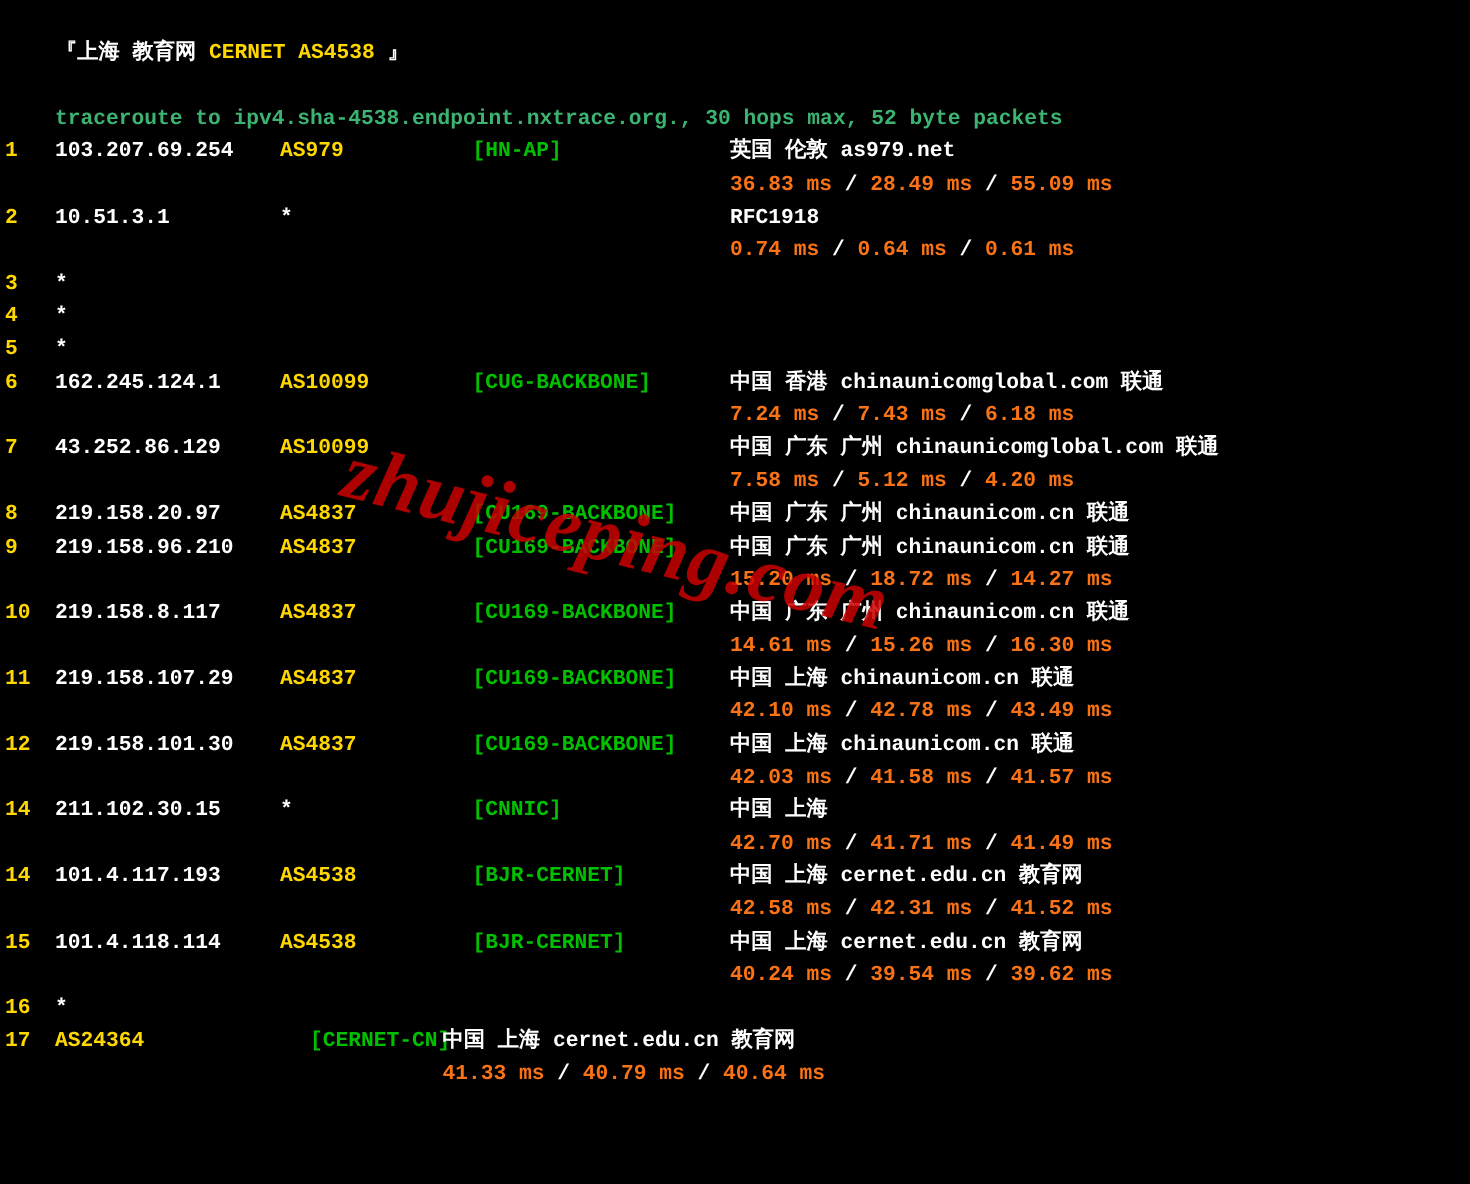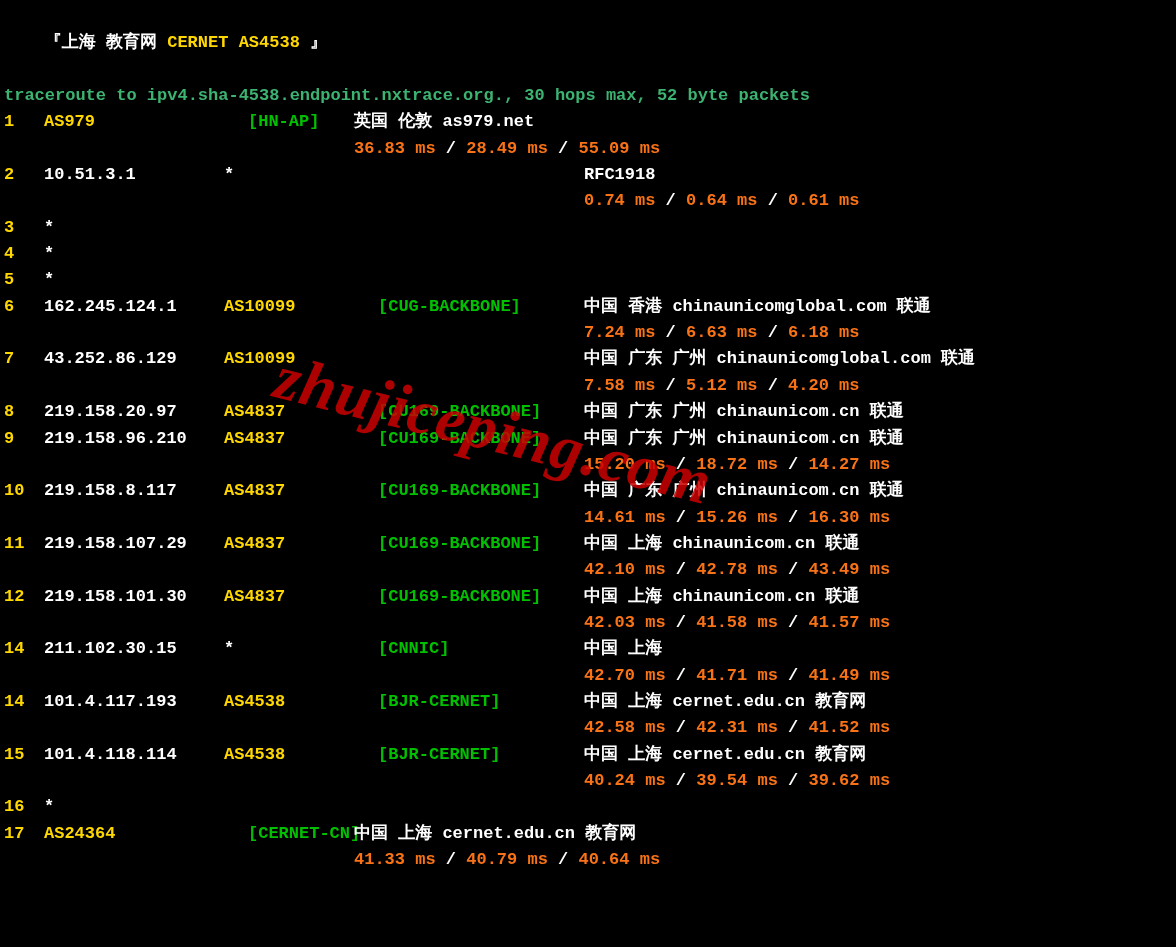--- a/index.html
+++ b/index.html
@@ -14,21 +14,21 @@
   }
   .wrap {
     width: 1176px;
     height: 947px;
     box-sizing: border-box;
     padding: 4px 0 0 4px;
     position: relative;
     overflow: hidden;
   }
   .header { white-space: pre; }
-  .tr-line { color: #3cb371; white-space: pre; }
+  .tr-line { color: #3cb371; white-space: pre; margin-left: 40px; }
   .yellow { color: #ffd700; }
   .white  { color: #ffffff; }
   .green  { color: #00c000; margin-left: 24px; }
   .cyan   { color: #f97316; }
   .hopnum { color: #ffd700; }
   .cols .row {
     display: grid;
     grid-template-columns: 40px 180px 130px 230px 1fr;
     align-items: start;
   }
@@ -57,20 +57,21 @@
 
   <div class="header">
     <span class="white">『</span><span class="white">上海 教育网 </span><span class="yellow">CERNET AS4538 </span><span class="white">』</span>
   </div>
 
   <div class="tr-line">traceroute to ipv4.sha-4538.endpoint.nxtrace.org., 30 hops max, 52 byte packets</div>
 
   <div class="cols" id="hop-list">
       <div class="row">
         <span class="hopnum">1</span>
+        <span class="white">103.207.69.254</span>
         <span class="yellow">AS979</span>
         <span class="green">[HN-AP]</span>
         <span><div class="white loc-line">英国 伦敦  as979.net</div><div class="loc-line"><span class="cyan">36.83 ms</span><span class="sep"> / </span><span class="cyan">28.49 ms</span><span class="sep"> / </span><span class="cyan">55.09 ms</span></div></span>
       </div>
       <div class="row">
         <span class="hopnum">2</span>
         <span class="white">10.51.3.1</span>
         <span class="white">*</span>
         <span class="green"></span>
         <span><div class="white loc-line">RFC1918</div><div class="loc-line"><span class="cyan">0.74 ms</span><span class="sep"> / </span><span class="cyan">0.64 ms</span><span class="sep"> / </span><span class="cyan">0.61 ms</span></div></span>
@@ -94,21 +95,21 @@
         <span class="white">*</span>
         <span class="yellow"></span>
         <span class="green"></span>
         <span></span>
       </div>
       <div class="row">
         <span class="hopnum">6</span>
         <span class="white">162.245.124.1</span>
         <span class="yellow">AS10099</span>
         <span class="green">[CUG-BACKBONE]</span>
-        <span><div class="white loc-line">中国 香港   chinaunicomglobal.com  联通</div><div class="loc-line"><span class="cyan">7.24 ms</span><span class="sep"> / </span><span class="cyan">6.63 ms</span><span class="sep"> / </span><span class="cyan">6.18 ms</span></div></span>
+        <span><div class="white loc-line">中国 香港   chinaunicomglobal.com  联通</div><div class="loc-line"><span class="cyan">7.24 ms</span><span class="sep"> / </span><span class="cyan">7.43 ms</span><span class="sep"> / </span><span class="cyan">6.18 ms</span></div></span>
       </div>
       <div class="row">
         <span class="hopnum">7</span>
         <span class="white">43.252.86.129</span>
         <span class="yellow">AS10099</span>
         <span class="green"></span>
         <span><div class="white loc-line">中国 广东 广州  chinaunicomglobal.com  联通</div><div class="loc-line"><span class="cyan">7.58 ms</span><span class="sep"> / </span><span class="cyan">5.12 ms</span><span class="sep"> / </span><span class="cyan">4.20 ms</span></div></span>
       </div>
       <div class="row">
         <span class="hopnum">8</span>

